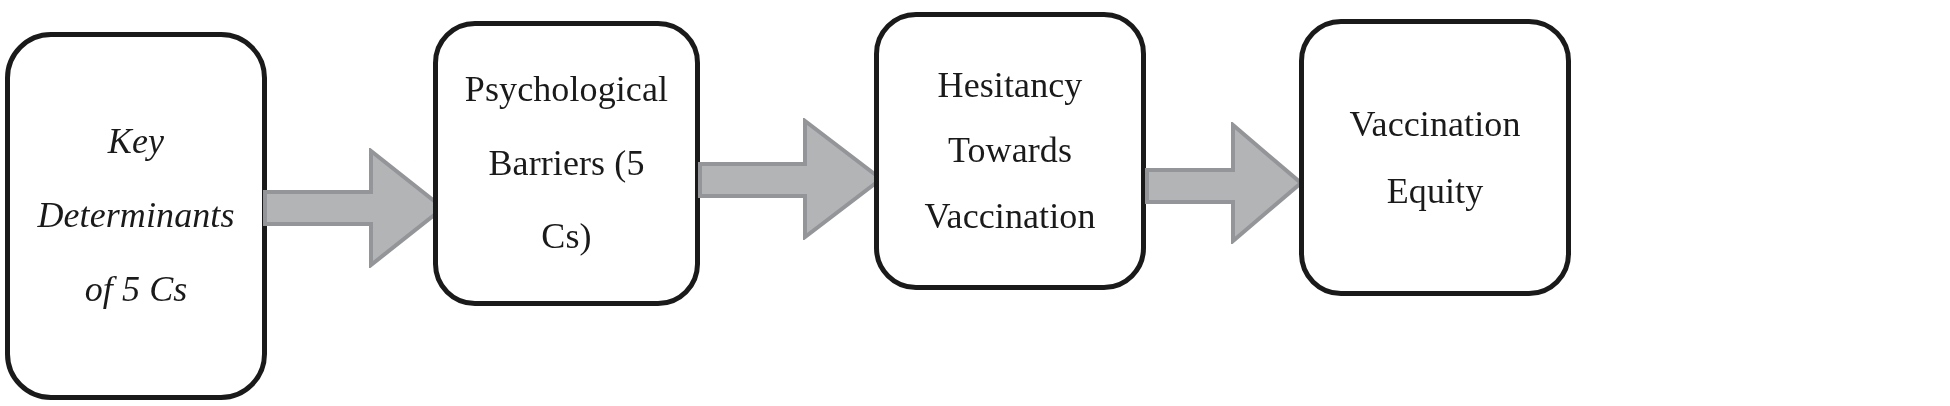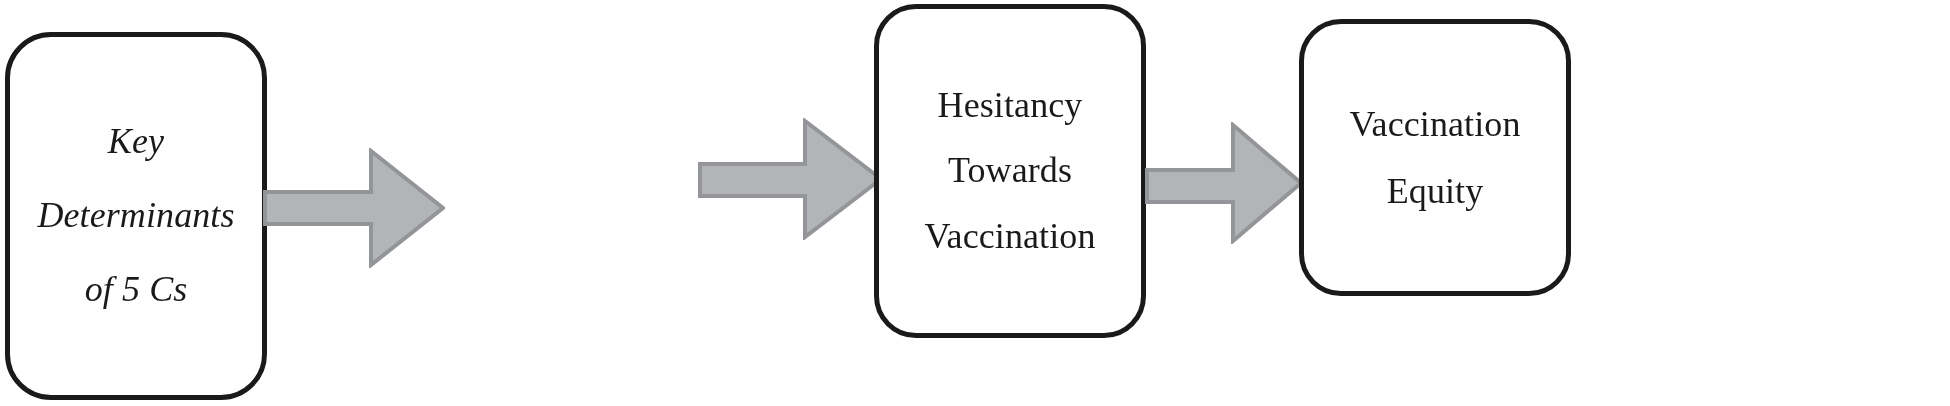--- a/index.html
+++ b/index.html
@@ -32,21 +32,21 @@
     text-align: center;
     color: #1a1a1a;
     font-size: 37px;
     line-height: 1.62;
     letter-spacing: 0.1px;
     padding: 0 14px;
     white-space: pre-line;
   }
   .node-1 { left: 5px;    top: 32px;  width: 262px; height: 368px; border-radius: 46px; font-style: italic; }
   .node-2 { left: 433px;  top: 21px;  width: 267px; height: 285px; border-radius: 42px; }
-  .node-3 { left: 874px;  top: 4px;   width: 272px; height: 334px; border-radius: 42px; }
+  .node-3 { left: 874px;  top: 12px;   width: 272px; height: 278px; border-radius: 42px; }
   .node-4 { left: 1299px; top: 19px;  width: 272px; height: 277px; border-radius: 42px; }
 
   .node-1 .node-label { font-size: 36px; line-height: 2.05; }
   .node-2 .node-label { font-size: 36px; line-height: 2.05; }
   .node-3 .node-label { font-size: 36px; line-height: 1.82; }
   .node-4 .node-label { font-size: 36px; line-height: 1.85; }
 
   .arrow {
     position: absolute;
   }
@@ -66,20 +66,25 @@
 Determinants
 of 5 Cs</div>
   </div>
 
   <div class="arrow arrow-1">
     <svg viewBox="0 0 182 120" preserveAspectRatio="none" aria-hidden="true">
       <polygon points="2,44 108,44 108,3 180,60 108,117 108,76 2,76" fill="#b3b4b6" stroke="#939598" stroke-width="4" stroke-linejoin="miter"></polygon>
     </svg>
   </div>
 
+  <div class="node node-2">
+    <div class="node-label">Psychological
+Barriers (5
+Cs)</div>
+  </div>
 
   <div class="arrow arrow-2">
     <svg viewBox="0 0 185 122" preserveAspectRatio="none" aria-hidden="true">
       <polygon points="2,46 107,46 107,3 183,61 107,119 107,78 2,78" fill="#b3b4b6" stroke="#939598" stroke-width="4" stroke-linejoin="miter"></polygon>
     </svg>
   </div>
 
   <div class="node node-3">
     <div class="node-label">Hesitancy
 Towards

